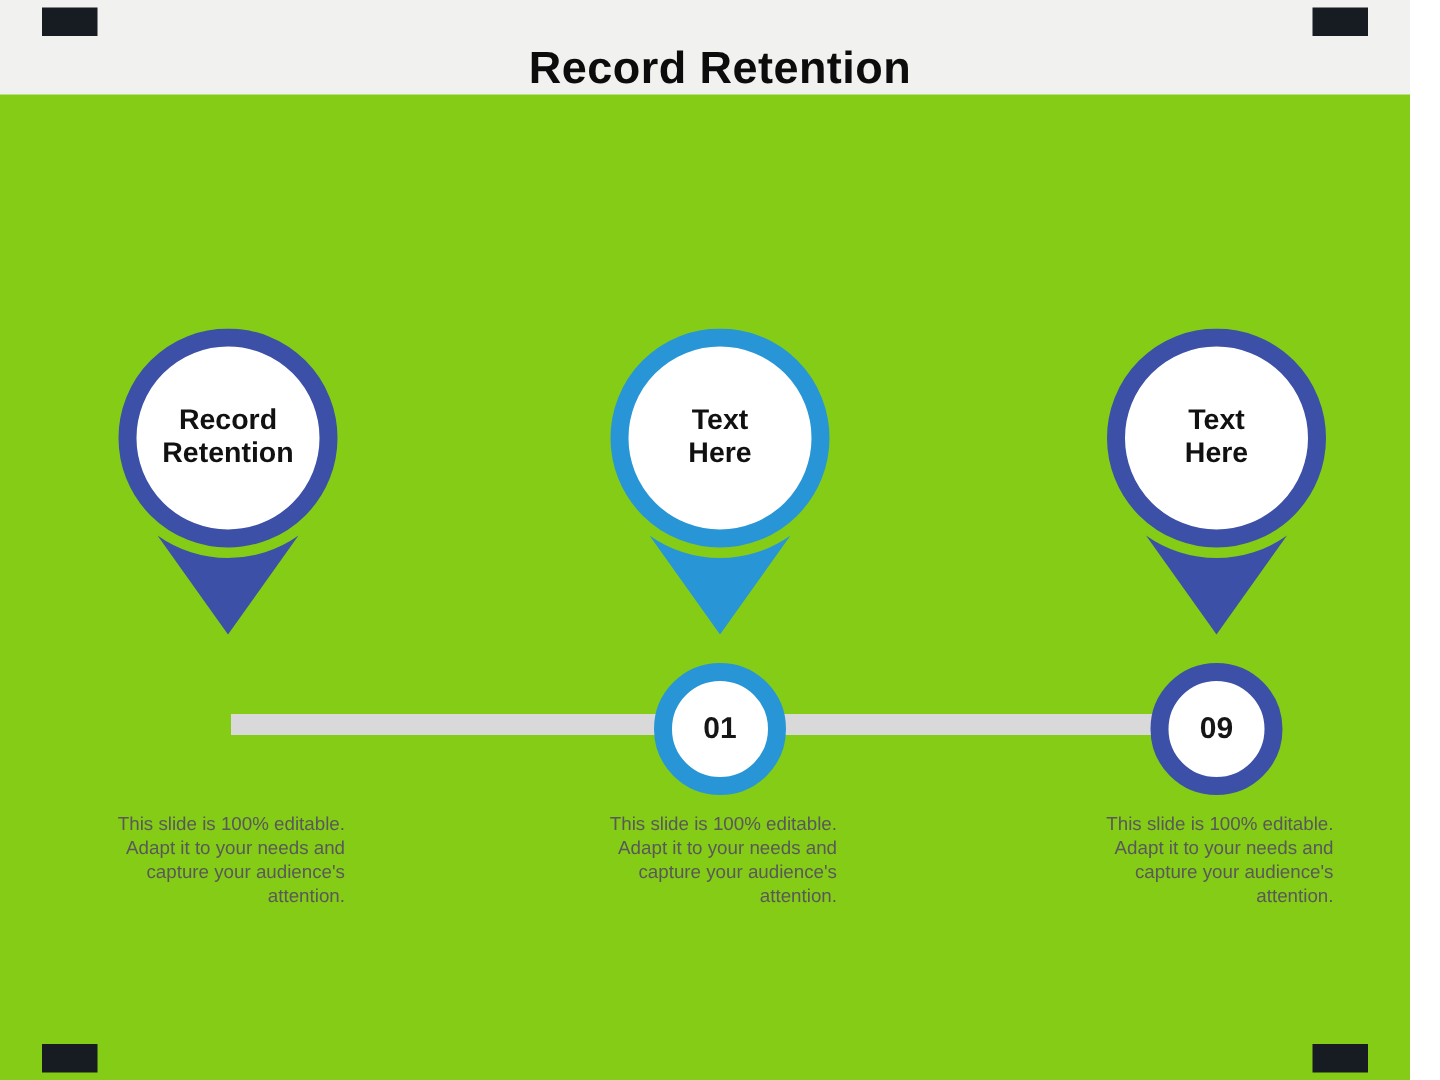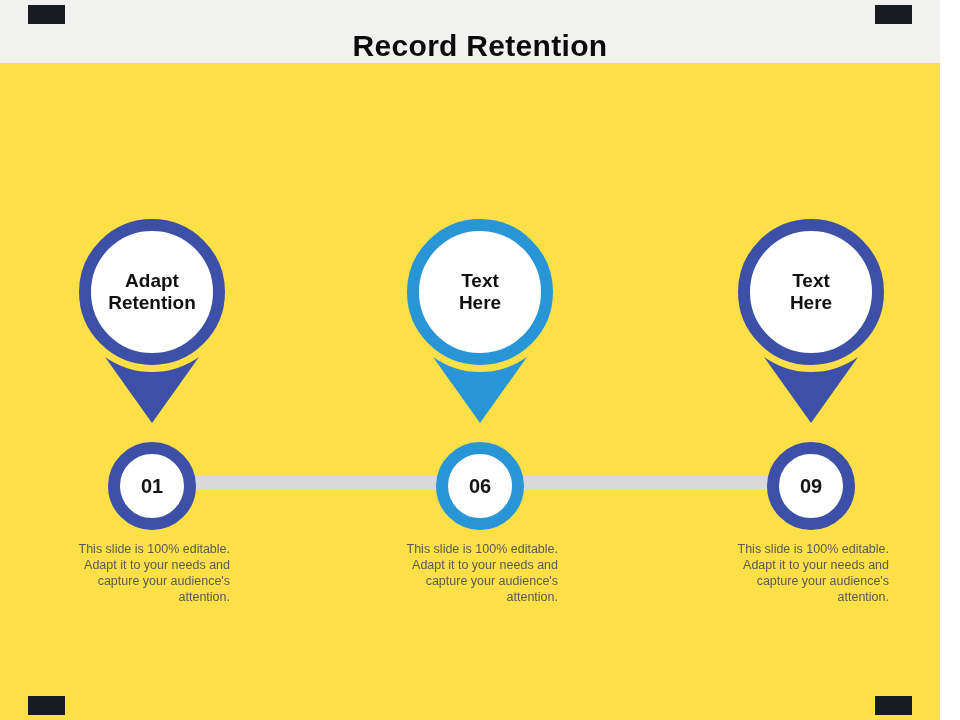--- a/index.html
+++ b/index.html
@@ -1,16 +1,16 @@
 <!DOCTYPE html>
 <html style="--header-bg: #f1f1ef; --mark: #171b22; --line: #d9d9d9;"><head>
 <meta charset="utf-8">
 <style>
   html,body{margin:0;padding:0;background:#ffffff;font-family:"Liberation Sans",sans-serif;}
-  .slide{position:relative;width:940px;height:720px;background:#fde047;overflow:hidden;text-decoration:underline;}
+  .slide{position:relative;width:940px;height:720px;background:#84cc16;overflow:hidden;text-decoration:underline;}
   .header-band{position:absolute;left:0;top:0;width:960px;height:63px;background:var(--header-bg,#f1f1ef);}
   .slide-title{position:absolute;left:0;top:9px;width:960px;text-align:center;font-size:30px;font-weight:700;color:#0c0c0c;letter-spacing:.3px;}
   .corner-mark{position:absolute;width:37px;height:19px;background:var(--mark,#171b22);}
   .cm-tl{left:28px;top:5px}
   .cm-tr{right:28px;top:5px}
   .cm-bl{left:28px;bottom:5px}
   .cm-br{right:28px;bottom:5px}
   .timeline-line{position:absolute;left:154px;top:476px;width:657px;height:14px;background:var(--line,#d9d9d9);}
   .col{position:absolute;top:219px;width:150px;height:420px;}
   .col-0{left:77px}
@@ -33,37 +33,34 @@
   <div class="corner-mark cm-bl"></div>
   <div class="corner-mark cm-br"></div>
 
   <div class="timeline-line"></div>
 
   <div class="col col-0" style="--c: #3c50a7;">
     <svg class="pin" viewBox="0 0 150 212" aria-hidden="true">
       <path d="M28,138 A81,81 0 0 0 122,138 L75,204 Z" style="fill:var(--c)"></path>
       <circle cx="75" cy="73" r="67" style="fill:#ffffff;stroke:var(--c);stroke-width:12"></circle>
     </svg>
-    <div class="pin-label">Adapt
+    <div class="pin-label">Record
 Retention</div>
-    <div class="num-circle">
-      <span>01</span>
-    </div>
     <div class="desc">This slide is 100% editable. Adapt it to your needs and capture your audience's attention.</div>
   </div>
 
   <div class="col col-1" style="--c: #2896d6;">
     <svg class="pin" viewBox="0 0 150 212" aria-hidden="true">
       <path d="M28,138 A81,81 0 0 0 122,138 L75,204 Z" style="fill:var(--c)"></path>
       <circle cx="75" cy="73" r="67" style="fill:#ffffff;stroke:var(--c);stroke-width:12"></circle>
     </svg>
     <div class="pin-label">Text
 Here</div>
     <div class="num-circle">
-      <span>06</span>
+      <span>01</span>
     </div>
     <div class="desc">This slide is 100% editable. Adapt it to your needs and capture your audience's attention.</div>
   </div>
 
   <div class="col col-2" style="--c: #3c50a7;">
     <svg class="pin" viewBox="0 0 150 212" aria-hidden="true">
       <path d="M28,138 A81,81 0 0 0 122,138 L75,204 Z" style="fill:var(--c)"></path>
       <circle cx="75" cy="73" r="67" style="fill:#ffffff;stroke:var(--c);stroke-width:12"></circle>
     </svg>
     <div class="pin-label">Text

